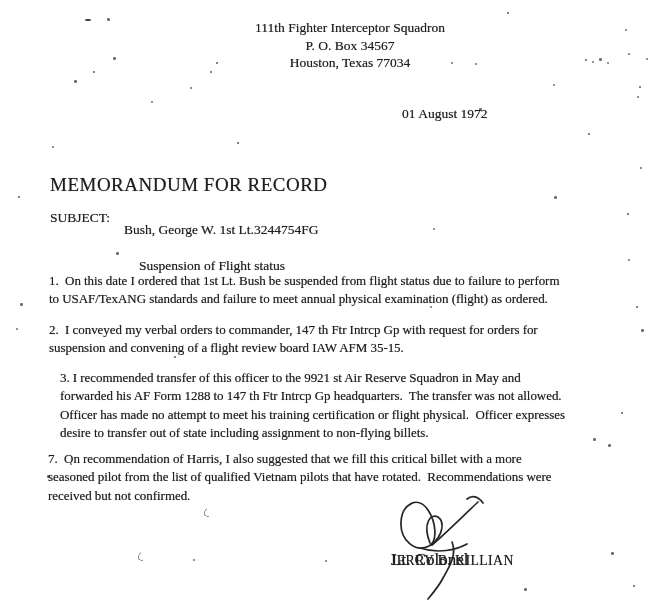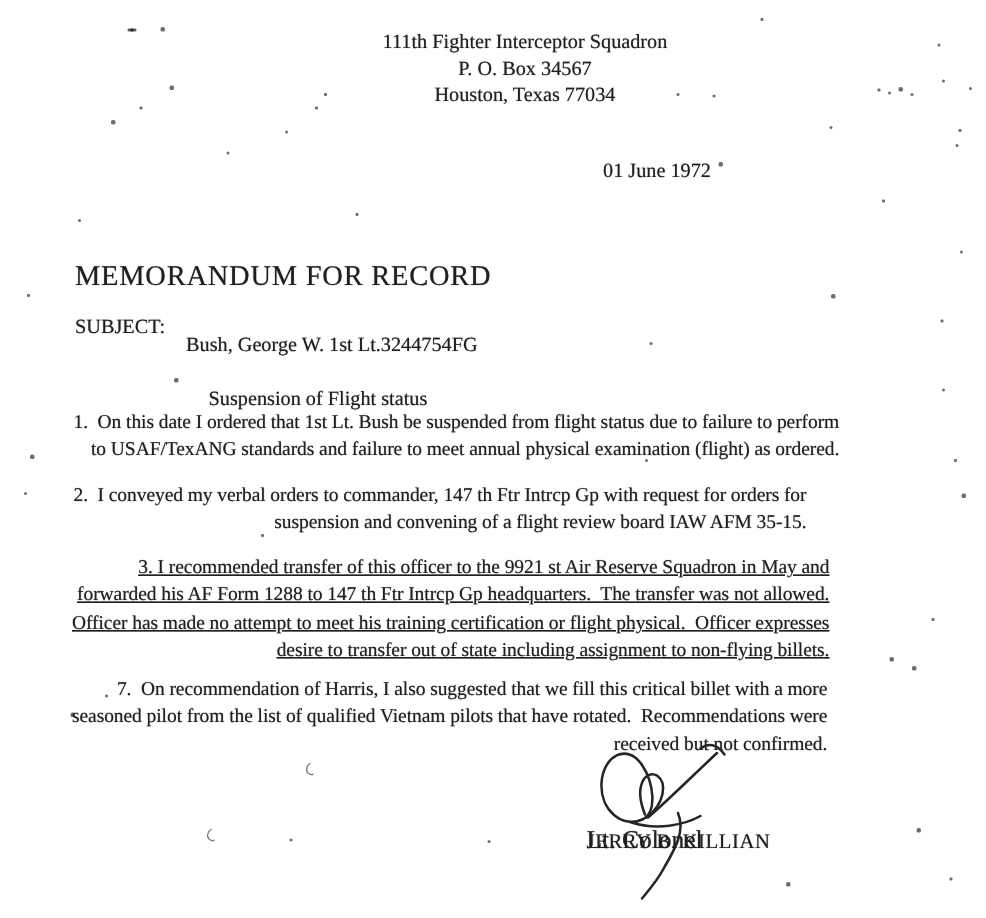--- a/index.html
+++ b/index.html
@@ -24,25 +24,25 @@
     top: 19px; left: 190px; width: 320px;
     text-align: center;
     font-size: 13.5px; line-height: 17.5px;
   }
   .date { top: 106px; left: 402px; font-size: 13.5px; }
   .heading { top: 174px; left: 50px; font-size: 19px; letter-spacing: 0.5px; }
   .subject-label { top: 210px; left: 50px; font-size: 13.5px; }
   .subject-line1 { top: 210px; left: 124px; font-size: 13.5px; margin-top: 12px; }
   .subject-line2 { top: 227px; left: 139px; font-size: 13.5px; margin-top: 31px; }
   .para {
-    font-size: 13px; line-height: 18.4px; letter-spacing: -0.05px; text-align: right;
+    font-size: 13px; line-height: 18.4px; letter-spacing: -0.05px;
   }
   .p1 { top: 272px; left: 49px; }
   .p2 { top: 321px; left: 49px; }
-  .p3 { top: 369px; left: 48px; text-decoration: underline; }
+  .p3 { top: 369px; left: 60px; }
   .p4 { top: 450px; left: 48px; }
   .sig-svg { top: 492px; left: 398px; pointer-events: none; }
   .sig-svg path {
     fill: none; stroke: #262626; stroke-width: 1.7;
     stroke-linecap: round; stroke-linejoin: round;
   }
   .sig-name { top: 553px; left: 391px; font-size: 13.8px; letter-spacing: 0.4px; }
   .sig-rank { top: 550px; left: 391px; font-size: 17px; }
   .speck {
     position: absolute;
@@ -67,21 +67,21 @@
 </style>
 </head>
 <body style="--paper: #ffffff; --ink: #1f1f1f;">
 
 <div class="page">
 
   <div class="abs txt letterhead">111th Fighter Interceptor Squadron
 P. O. Box 34567
 Houston, Texas 77034</div>
 
-  <div class="abs txt date">01 June 1972</div>
+  <div class="abs txt date">01 August 1972</div>
 
   <div class="abs txt heading">MEMORANDUM FOR RECORD</div>
 
   <div class="abs txt subject-label">SUBJECT:</div>
 
   <div class="abs txt subject-line1">Bush, George W. 1st Lt.3244754FG</div>
 
   <div class="abs txt subject-line2">Suspension of Flight status</div>
 
   <div class="abs txt para p1">1.  On this date I ordered that 1st Lt. Bush be suspended from flight status due to failure to perform

